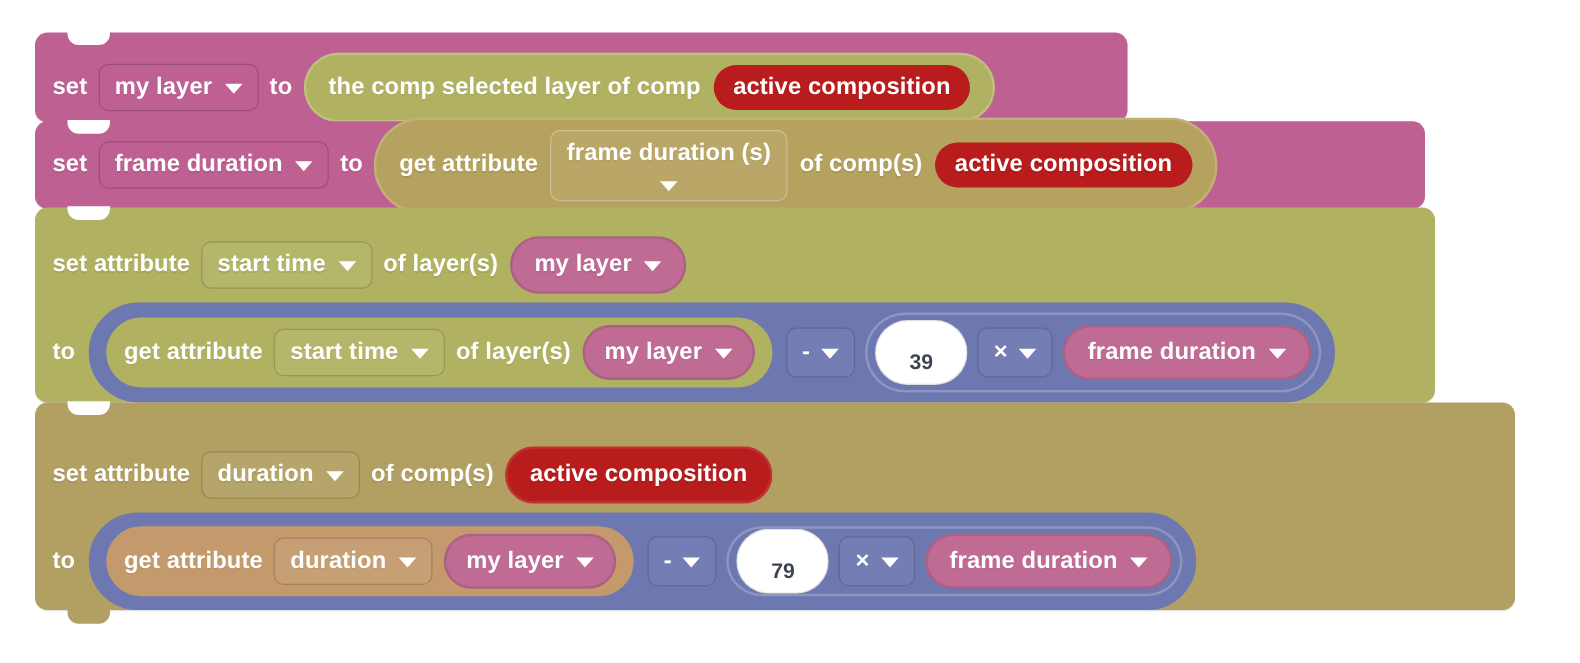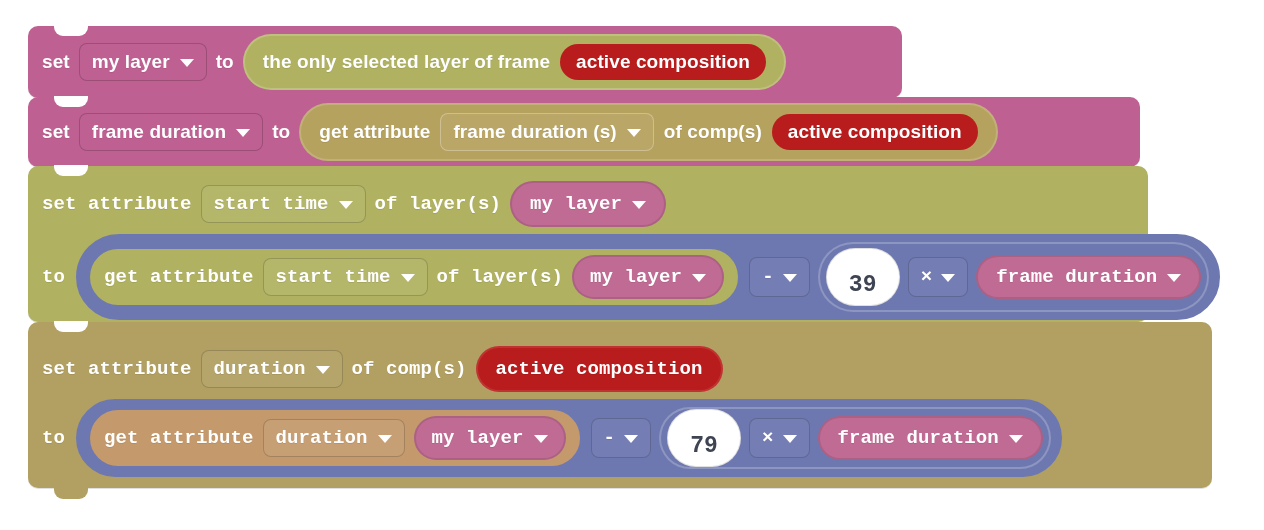--- a/index.html
+++ b/index.html
@@ -22,21 +22,21 @@
     background: #ffffff;
   }
 
   
   .stack {
     position: absolute;
     box-sizing: border-box;
     border-radius: 10px;
     display: flex;
     flex-direction: column;
-    justify-content: center;
+    justify-content: flex-end;
     padding: 0 14px;
     box-shadow: 0 1px 0 rgba(0,0,0,0.12);
   }
   
   .stack .notch-top {
     position: absolute;
     left: 26px;
     top: -1px;
     width: 34px;
     height: 11px;
@@ -133,21 +133,21 @@
     align-items: center;
     justify-content: center;
     background: #ffffff;
     border-radius: 999px;
     min-width: 44px;
     padding: 7px 14px;
     border: 1px solid rgba(0,0,0,0.12);
   }
   .numpill span {
     color: #3e4452;
-    font-size: 23px;
+    font-size: 17px;
     font-weight: bold;
     margin-top: 16px;
   }
 
   
   .opfield {
     display: inline-flex;
     align-items: center;
     gap: 9px;
     border-radius: 8px;
@@ -156,21 +156,21 @@
     background: rgba(255,255,255,0.05);
   }
   .opfield .lbl { font-size: 19px; }
 
   
   #blk1 { left: 28px;  top: 26px;  width: 874px;  height: 72px; }
   #blk2 { left: 28px;  top: 97px;  width: 1112px; height: 70px; }
   #blk3 { left: 28px;  top: 166px; width: 1120px; height: 156px; }
   #blk4 { left: 28px;  top: 322px; width: 1184px; height: 166px; }
 
-  #blk3 .row, #blk4 .row { min-height: 60px; font-family: Liberation Mono, monospace; }
+  #blk3 .row, #blk4 .row { min-height: 60px; }
   #blk3 .row.r1 { padding-top: 6px; }
   #blk4 .row.r1 { padding-top: 6px; }
 
   .to-lead { margin-right: 2px; }
 </style>
 </head>
 <body>
 
 <div id="canvas">
 
@@ -182,21 +182,21 @@
       <span class="lbl">set</span>
 
       <span class="field c-pink-in">
         <span class="lbl">my layer</span>
         <span class="caret"></span>
       </span>
 
       <span class="lbl">to</span>
 
       <span class="pill c-olive" style="border:2px solid rgba(255,255,255,0.18);">
-        <span class="lbl">the only selected layer of frame</span>
+        <span class="lbl">the comp selected layer of comp</span>
         <span class="pill c-gold-deep ring-olive" style="padding:7px 16px;">
           <span class="lbl">active composition</span>
         </span>
       </span>
     </div>
   </div>
 
   <div class="stack c-pink" id="blk2">
     <div class="notch-top"></div>
     <div class="notch-bottom c-pink"></div>
@@ -207,21 +207,21 @@
       <span class="field c-pink-in">
         <span class="lbl">frame duration</span>
         <span class="caret"></span>
       </span>
 
       <span class="lbl">to</span>
 
       <span class="pill c-gold" style="border:2px solid rgba(255,255,255,0.16);">
         <span class="lbl">get attribute</span>
 
-        <span class="field" style="border-color:rgba(255,255,255,0.28);">
+        <span class="field" style="border-color:rgba(255,255,255,0.28);flex-direction:column;">
           <span class="lbl">frame duration (s)</span>
           <span class="caret"></span>
         </span>
 
         <span class="lbl">of comp(s)</span>
 
         <span class="pill c-gold-deep ring-gold" style="padding:7px 16px;">
           <span class="lbl">active composition</span>
         </span>
       </span>

